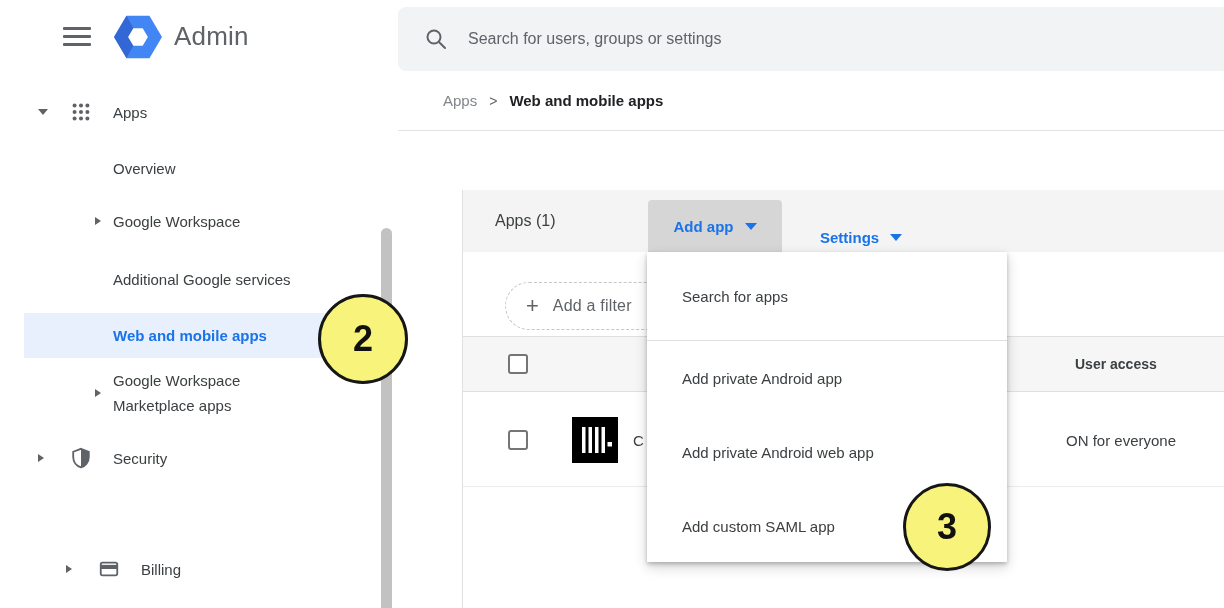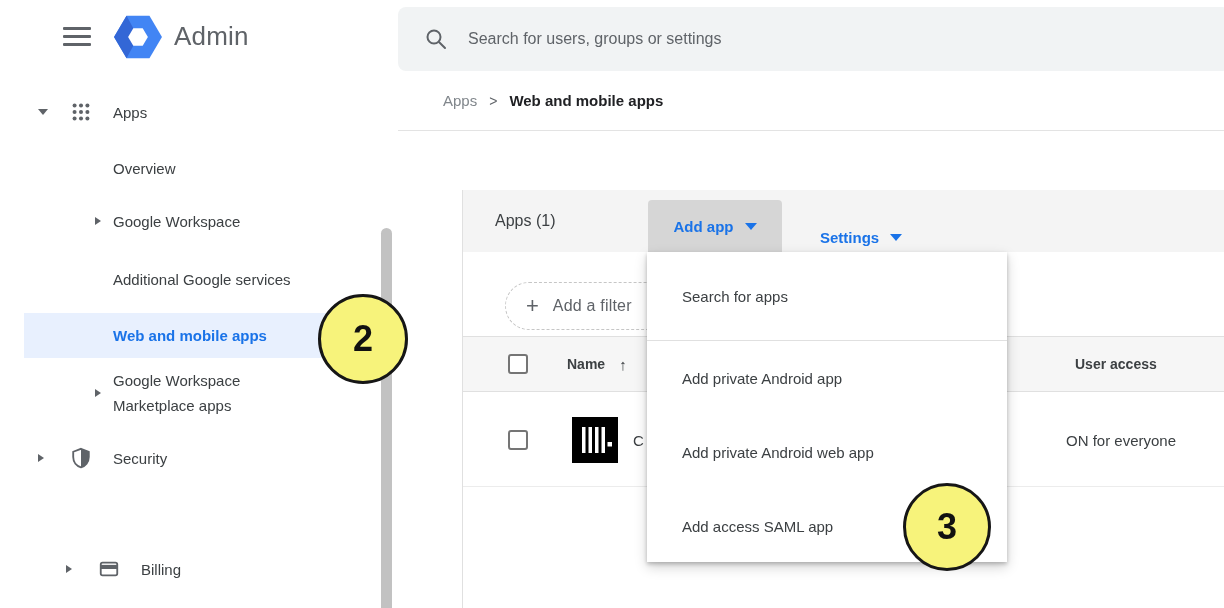--- a/index.html
+++ b/index.html
@@ -194,24 +194,20 @@
     </div>
   </div>
 
   <div class="filter-chip">
     <span class="filter-plus">+</span>
     <span class="filter-label">Add a filter</span>
   </div>
 
   <div class="table-header">
     <span class="checkbox" style="left:45px; top:17px;"></span>
-    <span class="th-name">
-      <span>Name</span>
-      <span class="sort-arrow">↑</span>
-    </span>
     <span class="th-access">User access</span>
   </div>
 
   <div class="table-row">
     <span class="checkbox" style="left:45px; top:37px;"></span>
     <span class="app-logo">
       <svg width="46" height="46" viewBox="0 0 46 46">
         <rect x="0" y="0" width="46" height="46" fill="#000000"></rect>
         <rect x="10" y="10" width="3.5" height="26" fill="#ffffff"></rect>
         <rect x="16.5" y="10" width="3.5" height="26" fill="#ffffff"></rect>
@@ -222,19 +218,19 @@
     </span>
     <span class="cell-name">C</span>
     <span class="cell-access">ON for everyone</span>
   </div>
 
   <div class="dropdown">
     <div class="menu-item first">Search for apps</div>
     <div class="menu-divider"></div>
     <div class="menu-item rest">Add private Android app</div>
     <div class="menu-item rest">Add private Android web app</div>
-    <div class="menu-item rest">Add access SAML app</div>
+    <div class="menu-item rest">Add custom SAML app</div>
   </div>
 
   <div class="ann-circle ann-2">2</div>
   <div class="ann-circle ann-3">3</div>
 
 </div>
 
 </body></html>

